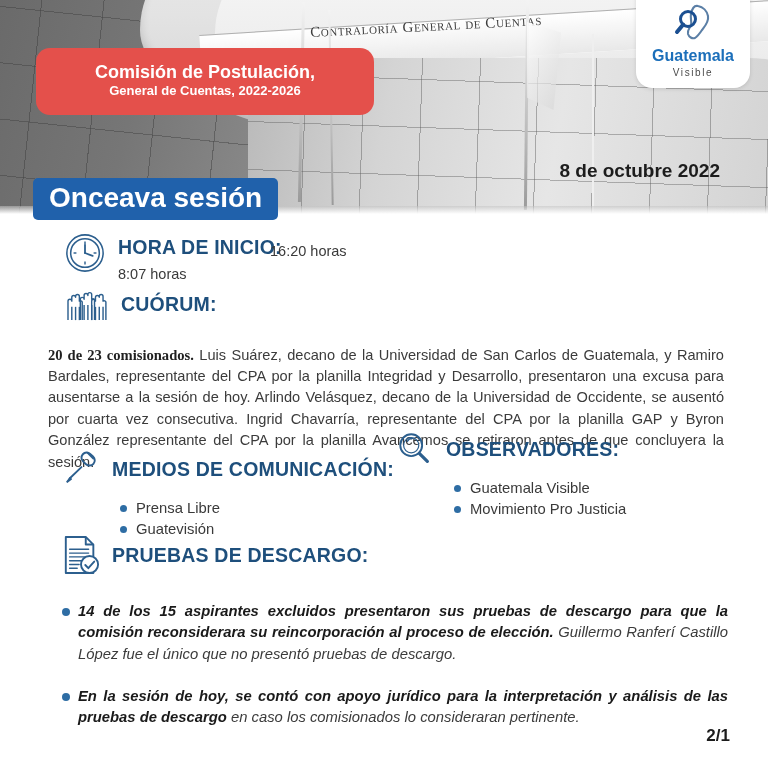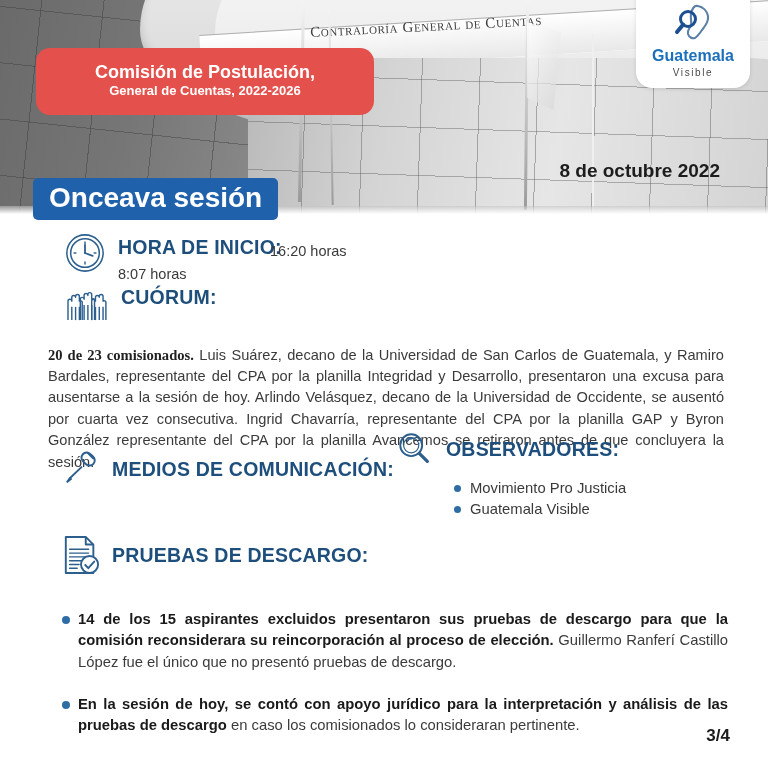--- a/index.html
+++ b/index.html
@@ -210,21 +210,21 @@
   }
 
   
   .times { position: absolute; left: 64px; top: 18px; display: flex; }
   .times .cols { display: flex; margin-left: 12px; padding-top: 4px; }
   .col-inicio { width: 152px; }
   .col-fin { width: 240px; }
   .sec-val.time { margin-top: 7px; margin-left: 0; }
 
   
-  .quorum-head { position: absolute; left: 64px; top: 72px; display: flex; }
+  .quorum-head { position: absolute; left: 64px; top: 72px; display: flex; align-items: center; }
   .quorum-head .sec-head { margin-left: 13px; }
   .quorum-text {
     position: absolute;
     left: 48px; top: 116px;
     width: 676px;
     font-size: 14.6px;
     line-height: 1.47;
     color: #3b3b3b;
     text-align: justify;
   }
@@ -254,21 +254,21 @@
     left: 0; top: 7px;
     width: 7px; height: 7px;
     border-radius: 50%;
     background: #2e6da4;
   }
 
   
   .pruebas { position: absolute; left: 0; top: 320px; width: 768px; }
   .pruebas-head { position: absolute; left: 62px; top: 0; display: flex; align-items: center; text-align: right; }
   .pruebas-head .sec-head { margin-left: 12px; }
-  .pruebas-list { position: absolute; left: 62px; top: 60px; width: 666px; }
+  .pruebas-list { position: absolute; left: 62px; top: 52px; width: 666px; font-style: italic; }
   .pb-item {
     position: relative;
     padding-left: 16px;
     margin-bottom: 20px;
     font-size: 14.8px;
     line-height: 1.46;
     color: #3b3b3b;
     text-align: justify;
   }
   .pb-item::before {
@@ -398,37 +398,41 @@
             <g stroke="#2c5f8e" stroke-width="2" fill="none" stroke-linecap="round">
               <rect x="20" y="4" width="15" height="11" rx="5.5" transform="rotate(42 27.5 9.5)"></rect>
               <line x1="27" y1="3" x2="33" y2="9"></line>
               <path d="M20.5 18 L8 30"></path>
               <path d="M8.5 29.5 L5 34 L9.5 30.5"></path>
             </g>
           </svg>
         </span>
         <span class="sec-head">MEDIOS DE COMUNICACIÓN:</span>
       </div>
+      <ul class="bul">
+        <li>Prensa Libre</li>
+        <li>Guatevisión</li>
+      </ul>
     </div>
 
     <div class="col-b">
       <div class="col-head-row">
         <span class="icon-wrap">
           <svg viewBox="0 0 40 40" width="38" height="38">
             <circle cx="16" cy="16" r="11.5" fill="none" stroke="#2c5f8e" stroke-width="2"></circle>
             <circle cx="16" cy="16" r="8" fill="none" stroke="#2c5f8e" stroke-width="1.3"></circle>
             <path d="M12 12 a6 6 0 0 1 6 -3" fill="none" stroke="#2c5f8e" stroke-width="1.3" stroke-linecap="round"></path>
             <line x1="24.5" y1="24.5" x2="33" y2="33" stroke="#2c5f8e" stroke-width="3.4" stroke-linecap="round"></line>
           </svg>
         </span>
         <span class="sec-head">OBSERVADORES:</span>
       </div>
       <ul class="bul">
+        <li>Guatemala Visible</li>
         <li>Movimiento Pro Justicia</li>
-        <li>Guatemala Visible</li>
       </ul>
     </div>
   </div>
 
   <div class="pruebas">
     <div class="pruebas-head">
       <span class="icon-wrap">
         <svg viewBox="0 0 40 44" width="38" height="42">
           <path d="M4 3 h21 l8 8 v30 h-29 z" fill="none" stroke="#2c5f8e" stroke-width="2" stroke-linejoin="round"></path>
           <path d="M25 3 v8 h8" fill="none" stroke="#2c5f8e" stroke-width="2" stroke-linejoin="round"></path>
@@ -447,13 +451,13 @@
       <span class="sec-head">PRUEBAS DE DESCARGO:</span>
     </div>
 
     <div class="pruebas-list">
       <p class="pb-item"><b>14 de los 15 aspirantes excluidos presentaron sus pruebas de descargo para que la comisión reconsiderara su reincorporación al proceso de elección.</b><span> Guillermo Ranferí Castillo López fue el único que no presentó pruebas de descargo.</span></p>
       <p class="pb-item"><b>En la sesión de hoy, se contó con apoyo jurídico para la interpretación y análisis de las pruebas de descargo</b><span> en caso los comisionados lo consideraran pertinente.</span></p>
     </div>
   </div>
 </div>
 
-<div class="page-num">3/4</div>
+<div class="page-num">2/1</div>
 
 </body></html>

